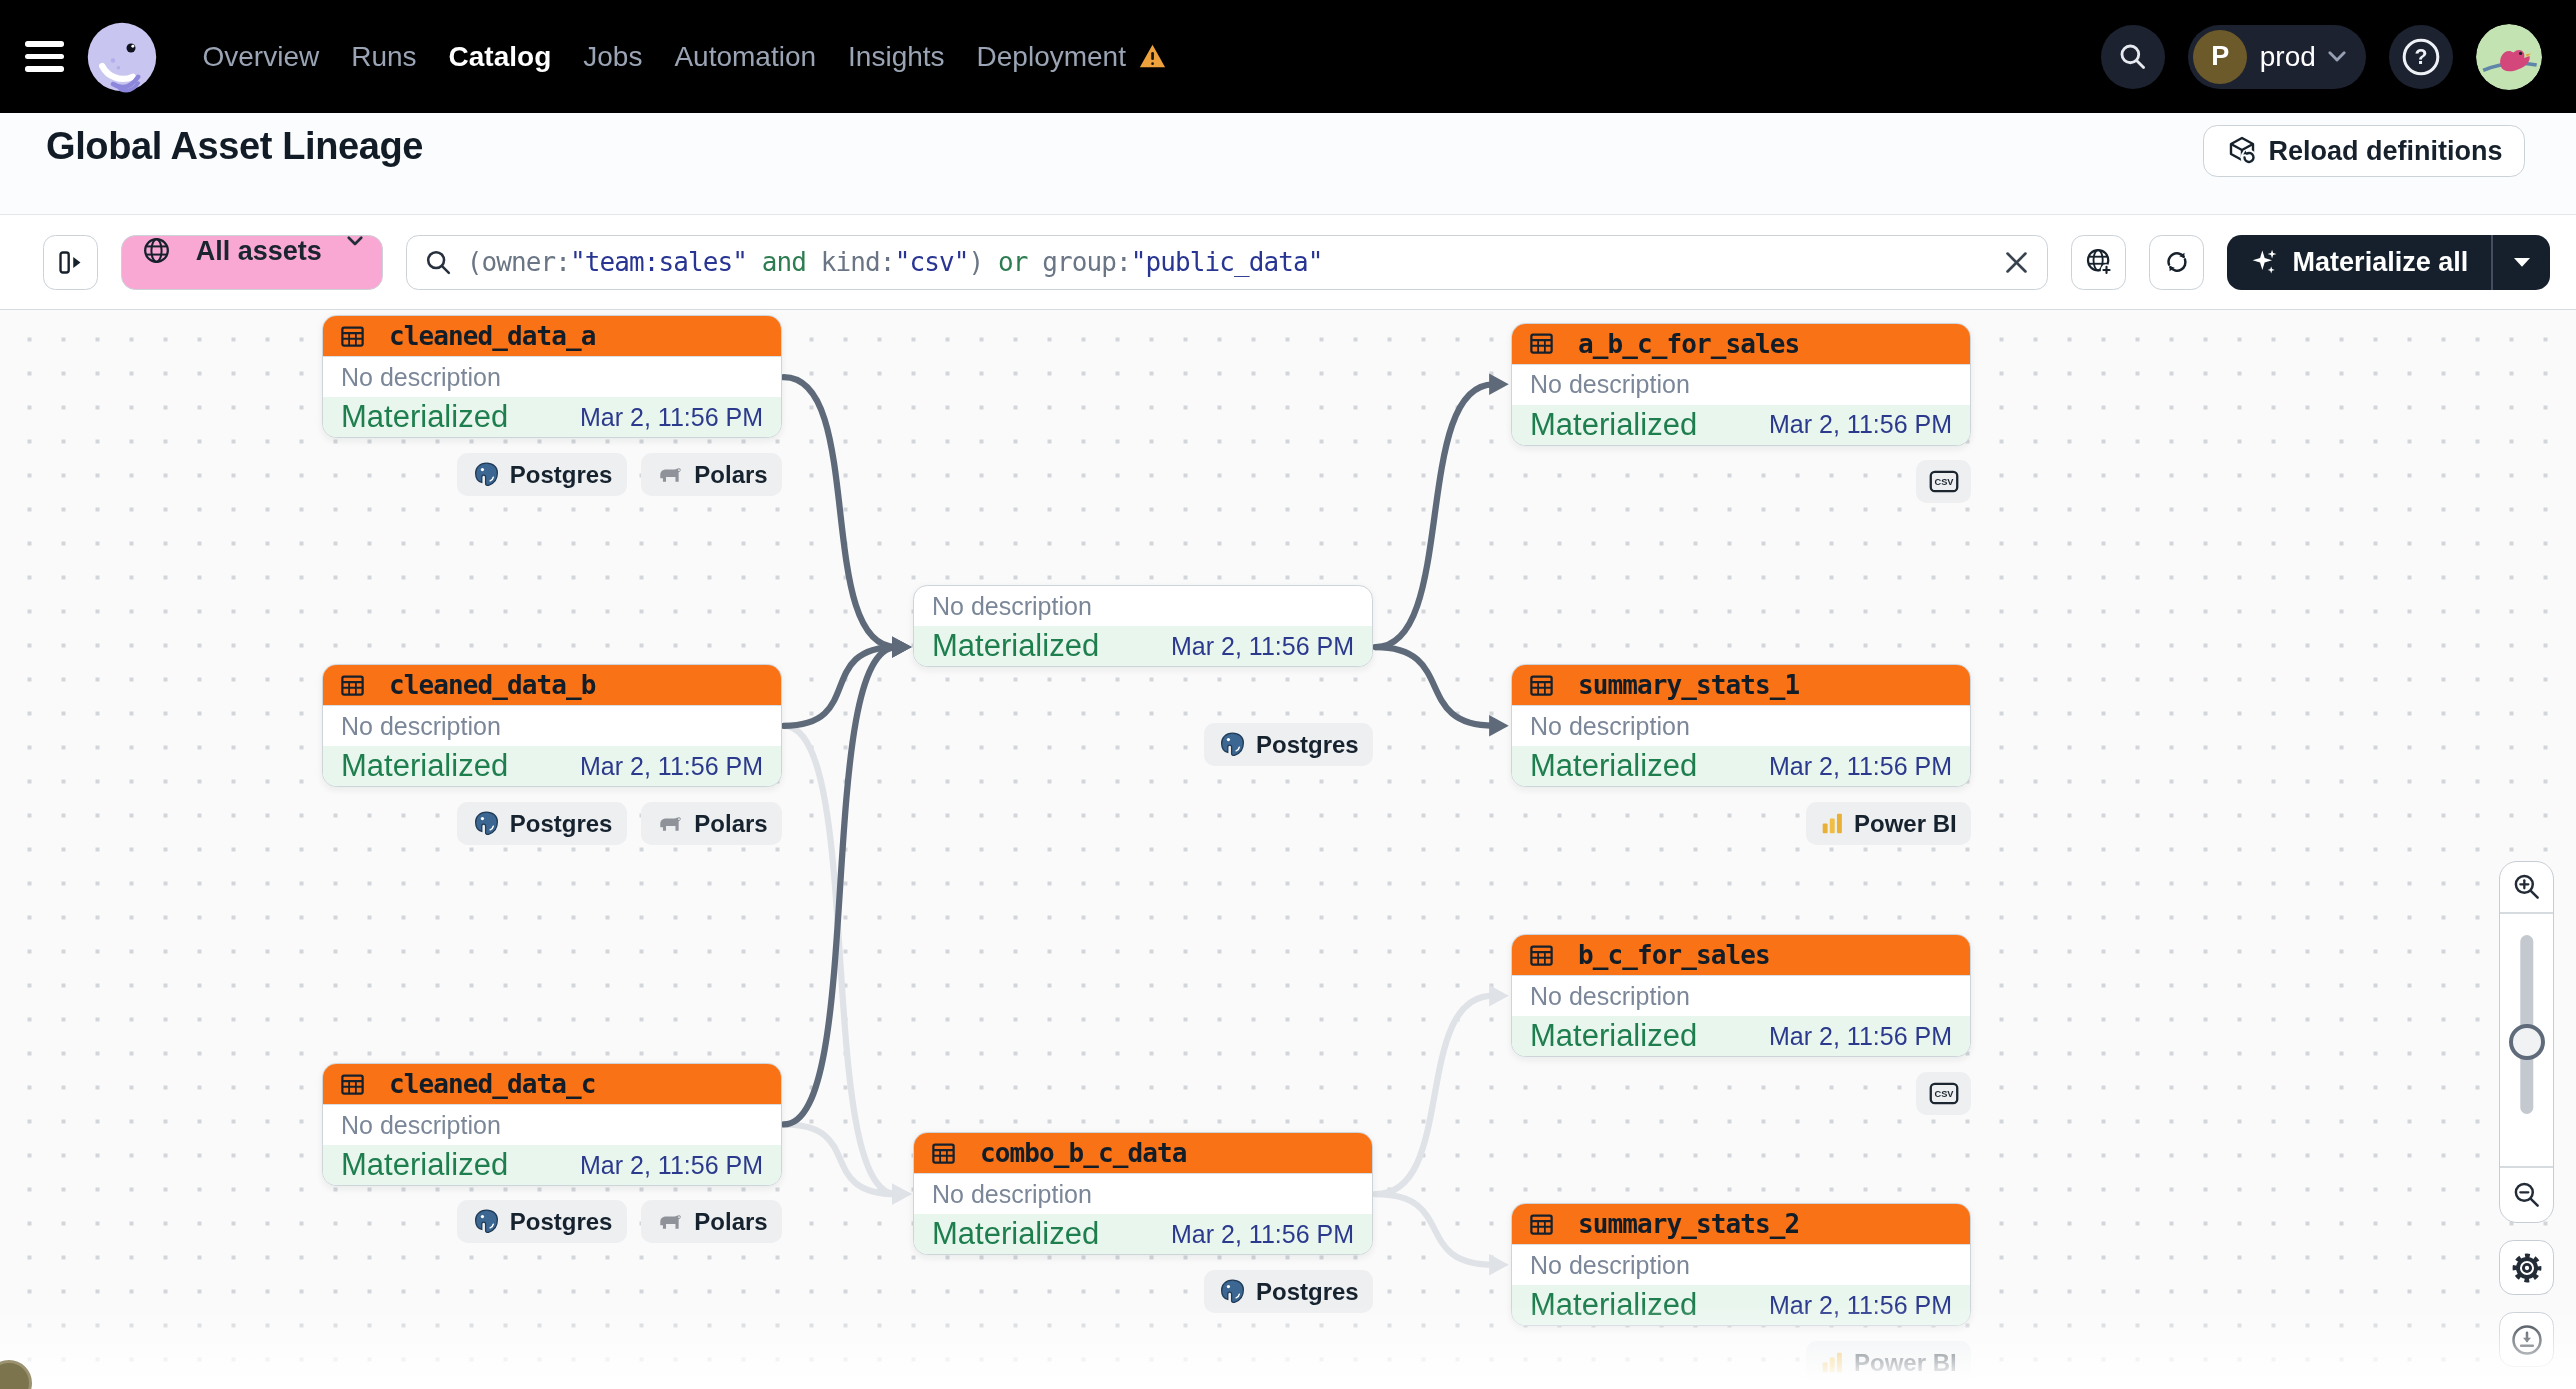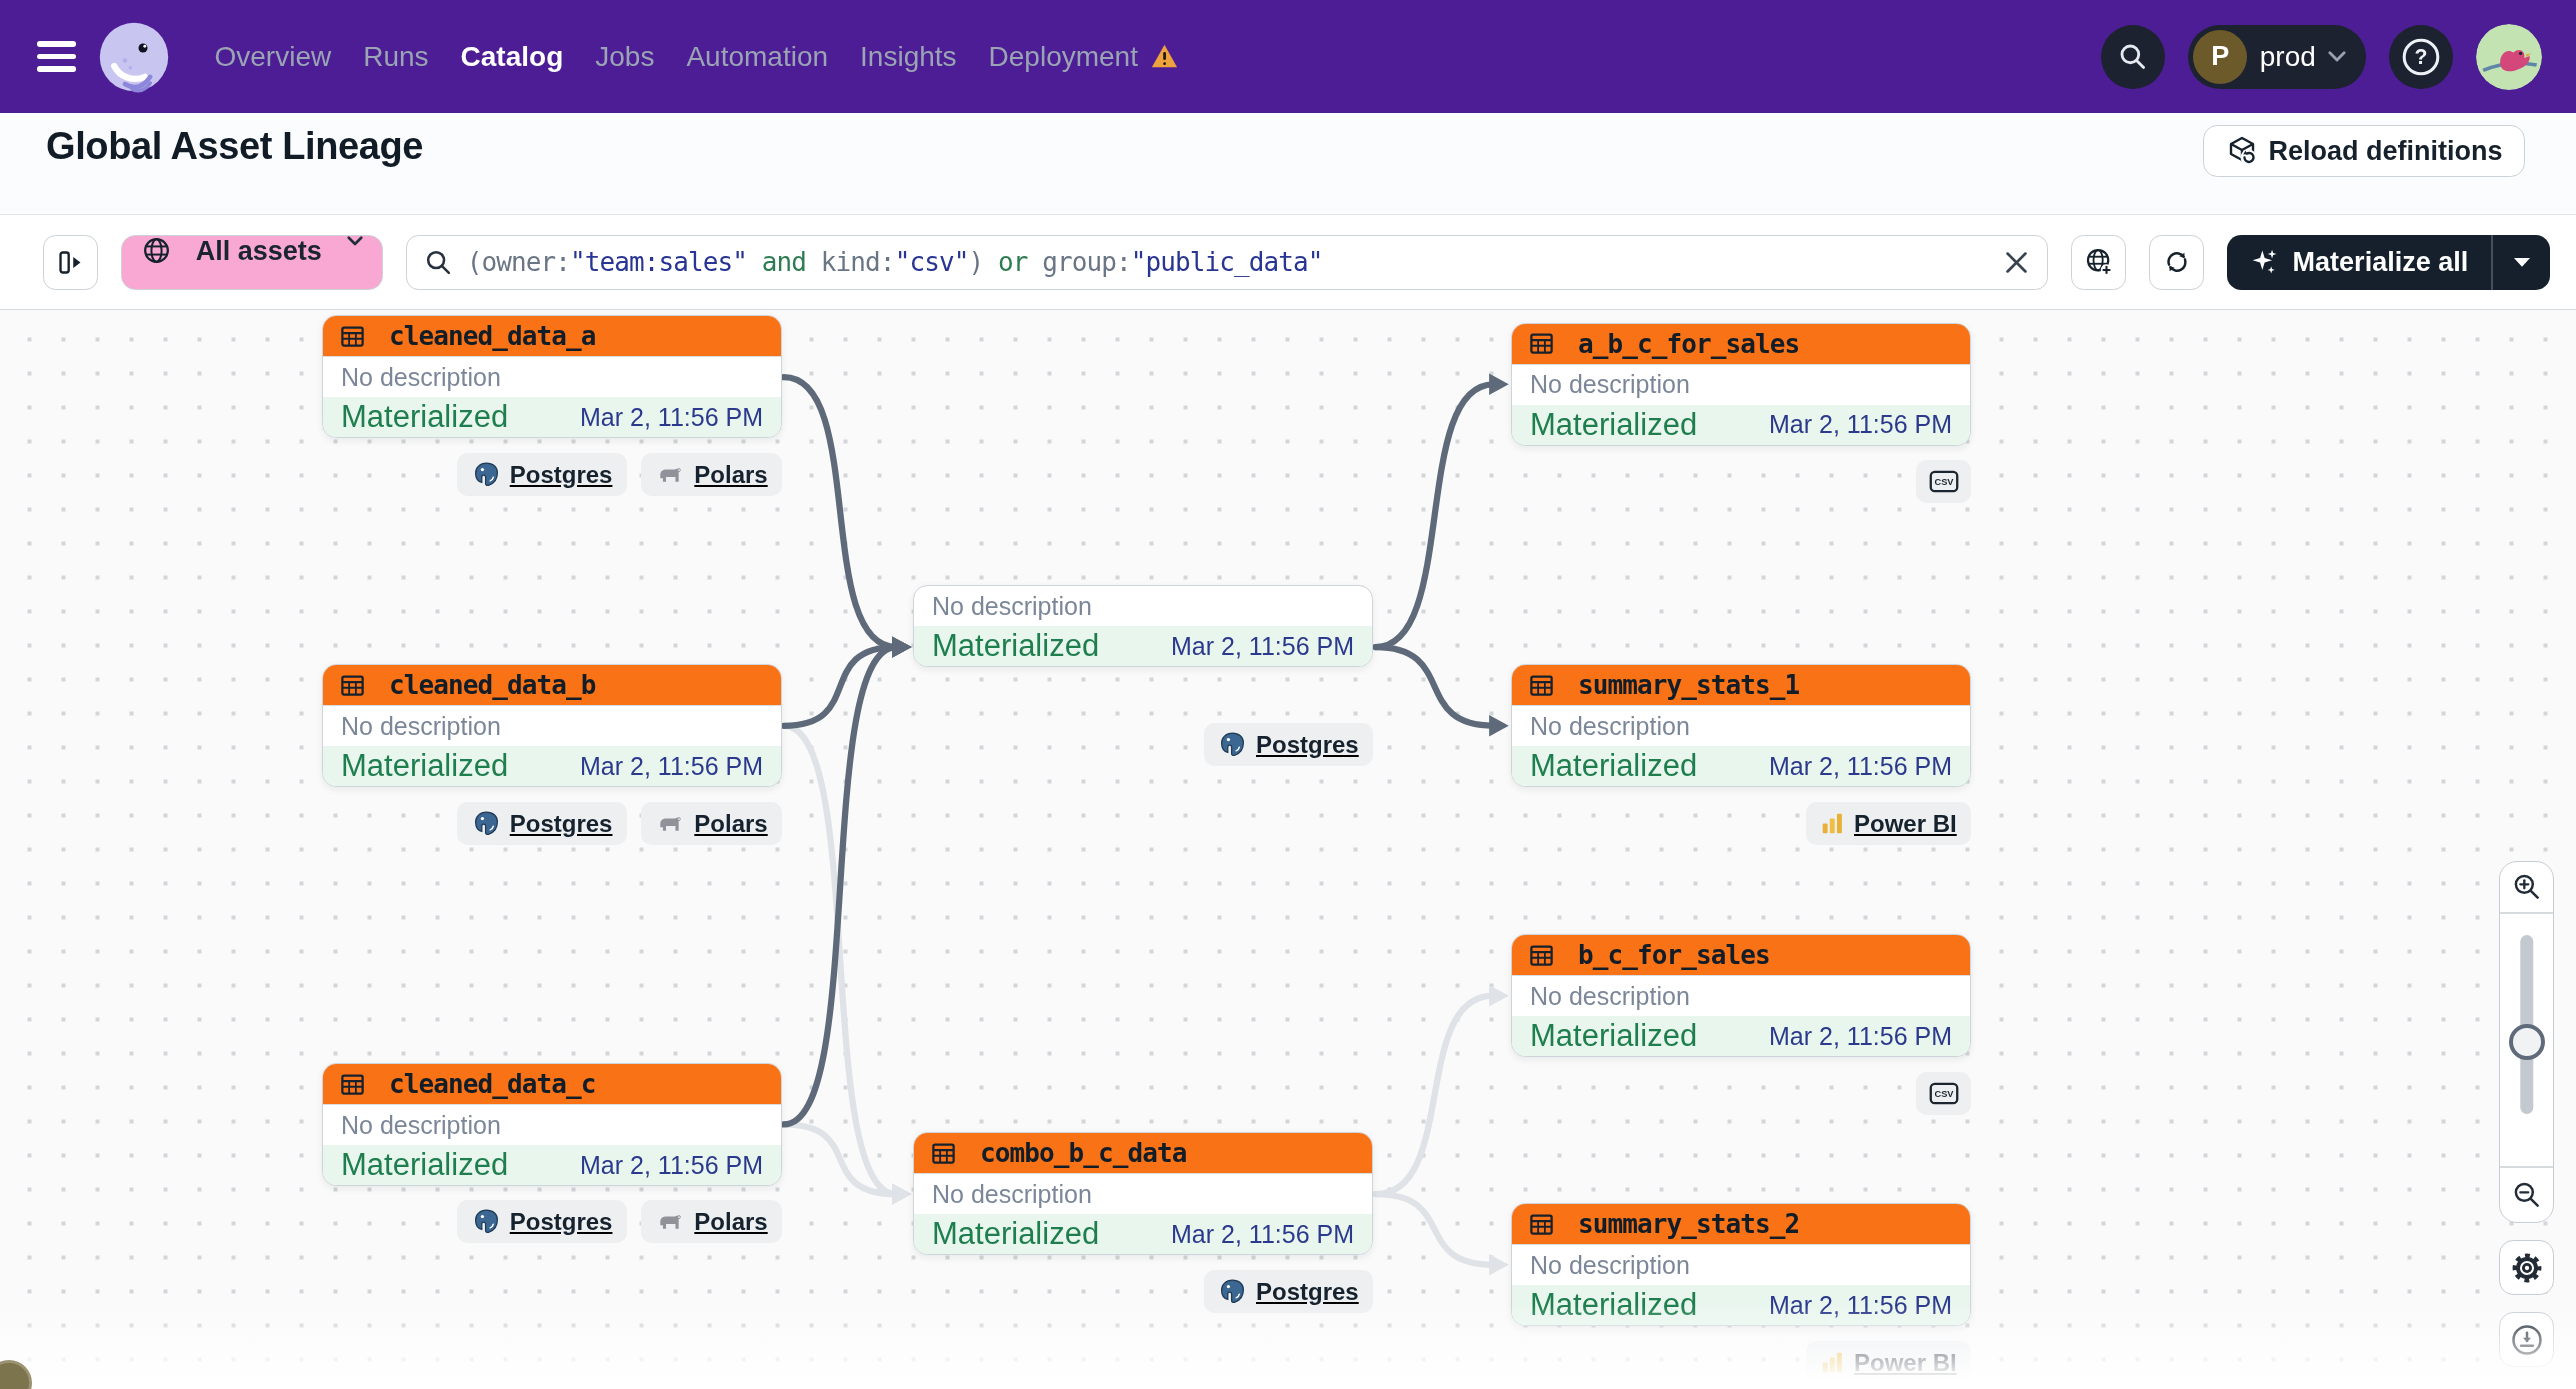--- a/index.html
+++ b/index.html
@@ -1,21 +1,21 @@
 <!DOCTYPE html>
 <html style="font-size:14.3px"><head>
 <meta charset="utf-8">
 <style>
   * { box-sizing: border-box; margin: 0; padding: 0; }
   html,body { width:2576px; height:1389px; overflow:hidden; }
   body { font-family:"Liberation Sans","DejaVu Sans",sans-serif; background:#fff; position:relative; }
   svg { display:block; }
 
   
-  .nav { height:113px; background:#4c1d95; display:flex; align-items:center; padding:0 34px 0 37px; }
+  .nav { height:113px; background:#000000; display:flex; align-items:center; padding:0 34px 0 25px; }
   .hamburger { width:39px; display:flex; flex-direction:column; gap:7.2px; cursor:pointer; }
   .hamburger span { height:5.4px; background:#fff; border-radius:2.7px; }
   .logo { width:72px; height:72px; margin-left:21.5px; }
   .nav-items { display:flex; align-items:center; gap:32px; margin-left:45px; }
   .nav-item { font-size:28px; color:#9aa4b4; font-weight:500; cursor:pointer; white-space:nowrap; }
   .nav-item.active { color:#ffffff; font-weight:700; }
   .nav-deploy { display:flex; align-items:center; gap:12.5px; }
   .nav-right { margin-left:auto; display:flex; align-items:center; gap:23px; }
   .circle-btn { width:64px; height:64px; border-radius:50%; background:#1c2230; display:flex; align-items:center; justify-content:center; cursor:pointer; }
   .env-pill { height:64px; border-radius:32px; background:#1c2230; display:flex; align-items:center; padding:0 19.7px 0 5.4px; gap:12.5px; cursor:pointer; }
@@ -47,21 +47,21 @@
     background-image:radial-gradient(circle, #d2d6da 2.3px, transparent 2.4px);
     background-size:34px 34px; background-position:12.5px 12.5px; overflow:hidden; }
   .edges { position:absolute; left:0; top:0; }
   .node { position:absolute; width:460px; background:#fff; border:1.8px solid #cdd4da; border-radius:14.3px; overflow:hidden; box-shadow:0 2.7px 7.2px rgba(16,22,26,.07); cursor:pointer; }
   .node-head { height:41px; background:#f97316; border-bottom:1.8px solid #d9dee2; display:flex; align-items:center; gap:23px; padding:0 16px; }
   .node-title { font-family:"DejaVu Sans Mono","Liberation Mono",monospace; font-size:26px; font-weight:700; color:#121d28; letter-spacing:-0.9px; }
   .node-desc { height:40px; display:flex; align-items:center; padding:0 18px; font-size:25px; color:#7b8799; }
   .node-foot { height:40px; background:#e9f6ee; display:flex; align-items:center; justify-content:space-between; padding:0 18px; }
   .node-status { font-size:31px; color:#1e7e4d; }
   .node-ts { font-size:25px; color:#2c3a8d; font-weight:500; }
-  .tag-row { position:absolute; width:460px; display:flex; justify-content:flex-end; gap:14.3px;text-decoration:underline; }
+  .tag-row { position:absolute; width:460px; display:flex; justify-content:flex-end; gap:14.3px; }
   .tag { height:43px; background:#edeff1; border-radius:10.7px; display:flex; align-items:center; gap:9px; padding:0 14.3px; font-size:24px; font-weight:700; color:#16222e; cursor:pointer; }
   .tag.icon-only { padding:0 12.5px; }
 
   
   .zoom-panel { position:absolute; left:2499px; top:551px; width:55px; height:362px; background:#fff; border:1.8px solid #c6cdd4; border-radius:18px; display:flex; flex-direction:column; overflow:hidden; }
   .zoom-panel .zbtn { height:50px; flex:0 0 auto; display:flex; align-items:center; justify-content:center; cursor:pointer; }
   .zoom-panel .zbtn.bottom { height:54px; }
   .zoom-panel .zdiv { height:1.8px; background:#d6dbdf; flex:0 0 auto; }
   .slider-area { flex:1 1 auto; position:relative; cursor:pointer; }
   .slider-track { position:absolute; left:50%; transform:translateX(-50%); top:21.5px; height:179px; width:13.4px; border-radius:7.2px; background:#c3c9cf; }

